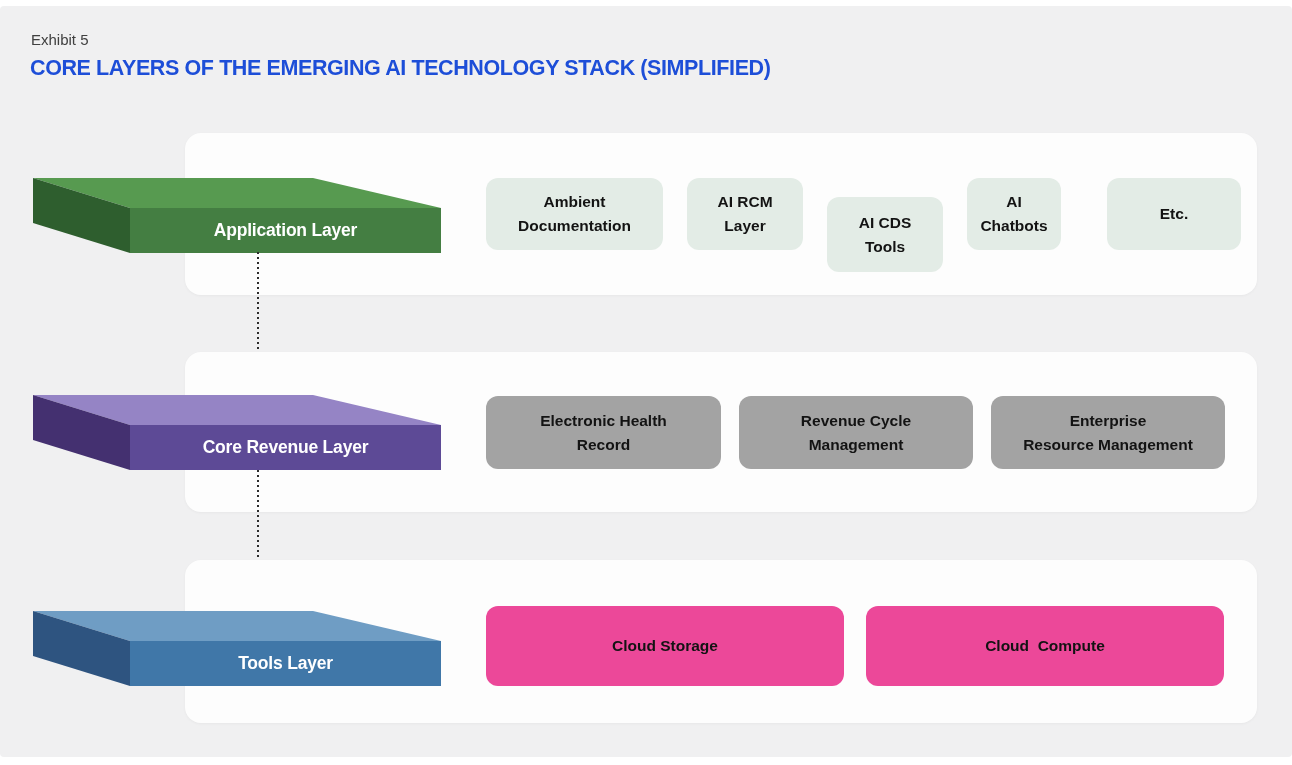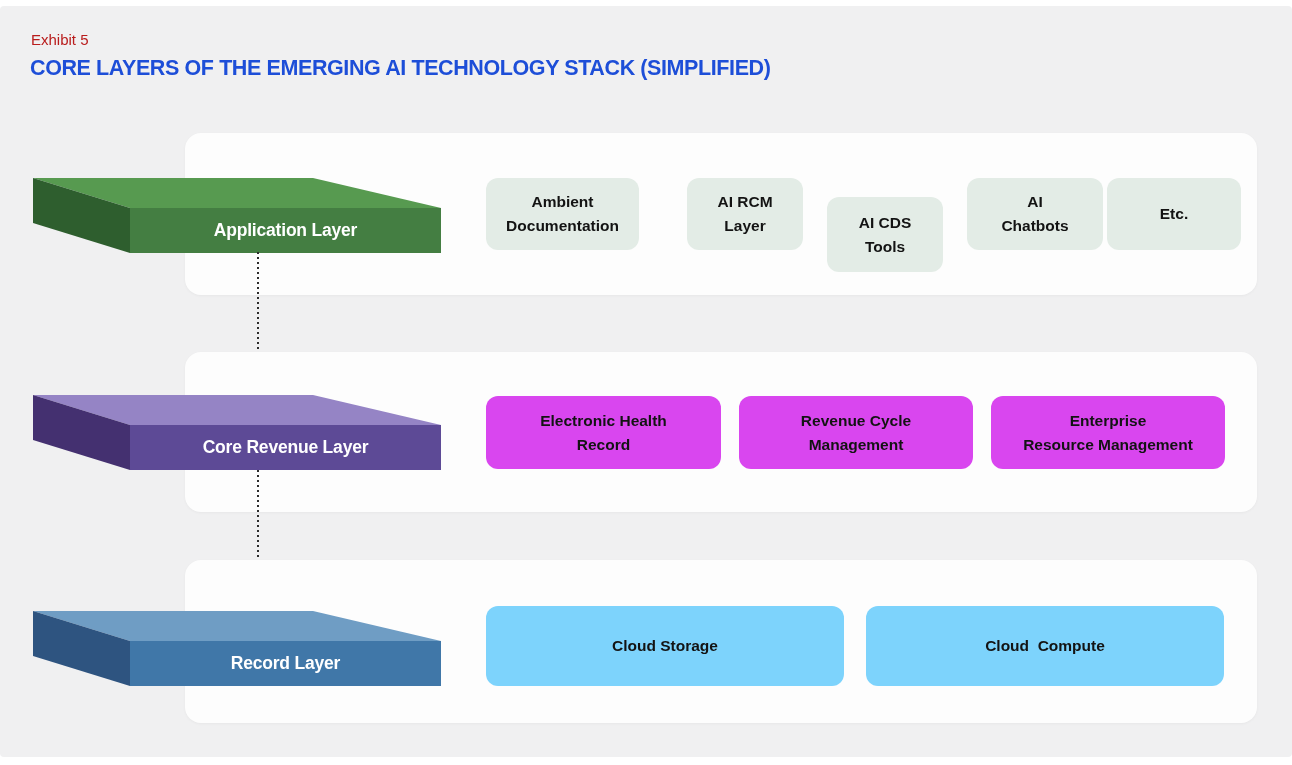--- a/index.html
+++ b/index.html
@@ -7,21 +7,21 @@
   body { font-family:"Liberation Sans","DejaVu Sans",sans-serif; }
   .page {
     position:relative; width:1292px; height:765px; background:#ffffff; overflow:hidden;
   }
   .canvas {
     position:absolute; left:0; right:0; top:6px; bottom:8px;
     background:#f0f0f1; border-radius:4px;
   }
   .exhibit-label {
     position:absolute; left:31px; top:31px;
-    font-size:15px; color:#b91c1c; letter-spacing:0;
+    font-size:15px; color:#404040; letter-spacing:0;
   }
   .page-title {
     position:absolute; left:30px; top:56px;
     font-size:21.5px; font-weight:bold; color:#1d4ed8; letter-spacing:-0.4px;
   }
   .panel {
     position:absolute; left:185px; width:1072px;
     background:#fdfdfd; border-radius:16px;
     box-shadow:0 1px 3px rgba(0,0,0,0.04);
   }
@@ -36,46 +36,46 @@
     color:#ffffff; font-weight:bold; font-size:17.5px; letter-spacing:-0.2px;
   }
   .chip {
     position:absolute;
     border-radius:12px;
     display:flex; align-items:center; justify-content:center;
     text-align:center; font-weight:bold; font-size:15.5px; line-height:24px;
     color:#131313; white-space:pre-wrap; padding:0 6px;
   }
   .chip.mint { background:#e3ece6; }
-  .chip.lavender { background:#d946ef; }
-  .chip.lightblue { background:#7dd3fc; }
+  .chip.lavender { background:#a3a3a3; }
+  .chip.lightblue { background:#ec4899; }
   .dotted-connector {
     position:absolute; left:257px; width:2px;
     background:repeating-linear-gradient(to bottom, #2b2b2b 0 2px, transparent 2px 5px);
   }
   .dc1 { top:252px; height:150px; }
   .dc2 { top:470px; height:152px; }
 </style>
 </head>
 <body>
 
 <div class="page">
   <div class="canvas"></div>
 
   <div class="exhibit-label">Exhibit 5</div>
   <div class="page-title">CORE LAYERS OF THE EMERGING AI TECHNOLOGY STACK (SIMPLIFIED)</div>
 
   <div class="panel p1"></div>
-  <div class="chip mint" style="left:486px; top:178px; width:153px; height:72px;">Ambient
+  <div class="chip mint" style="left:486px; top:178px; width:177px; height:72px;">Ambient
 Documentation</div>
   <div class="chip mint" style="left:687px; top:178px; width:116px; height:72px;">AI RCM
 Layer</div>
   <div class="chip mint" style="left:827px; top:178px; width:116px; height:75px;margin-top:19px;">AI CDS
 Tools</div>
-  <div class="chip mint" style="left:967px; top:178px; width:136px; height:72px;">AI
+  <div class="chip mint" style="left:967px; top:178px; width:94px; height:72px;">AI
 Chatbots</div>
   <div class="chip mint" style="left:1107px; top:178px; width:134px; height:72px;">Etc.</div>
 
   <div class="slab" style="top:177px;">
     <svg viewBox="0 0 411 76" width="411" height="76">
       <polygon points="3,1 283,1 411,31 100,31" fill="#579a50"></polygon>
       <polygon points="3,1 100,31 100,76 3,46" fill="#2e5e2e"></polygon>
       <polygon points="100,31 411,31 411,76 100,76" fill="#447e42"></polygon>
     </svg>
     <div class="slab-label">Application Layer</div>
@@ -105,15 +105,15 @@
   <div class="panel p3"></div>
   <div class="chip lightblue" style="left:486px; top:606px; width:358px; height:80px;">Cloud Storage</div>
   <div class="chip lightblue" style="left:866px; top:606px; width:358px; height:80px;text-align:center;">Cloud  Compute</div>
 
   <div class="slab" style="top:610px;">
     <svg viewBox="0 0 411 76" width="411" height="76">
       <polygon points="3,1 283,1 411,31 100,31" fill="#6f9dc4"></polygon>
       <polygon points="3,1 100,31 100,76 3,46" fill="#2e5480"></polygon>
       <polygon points="100,31 411,31 411,76 100,76" fill="#4077a8"></polygon>
     </svg>
-    <div class="slab-label">Record Layer</div>
+    <div class="slab-label">Tools Layer</div>
   </div>
 </div>
 
 </body></html>

